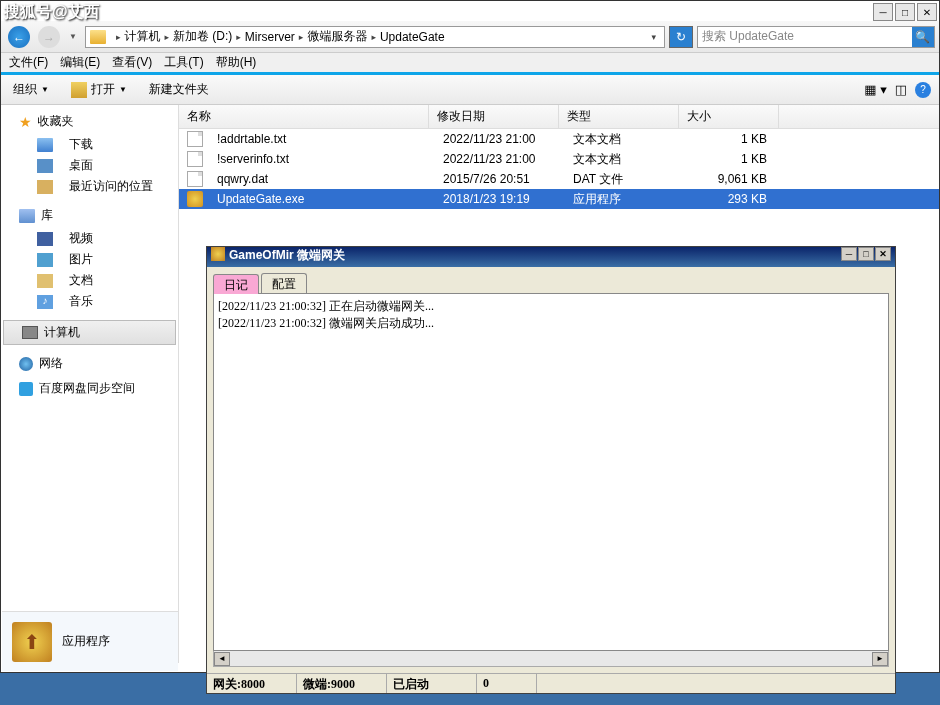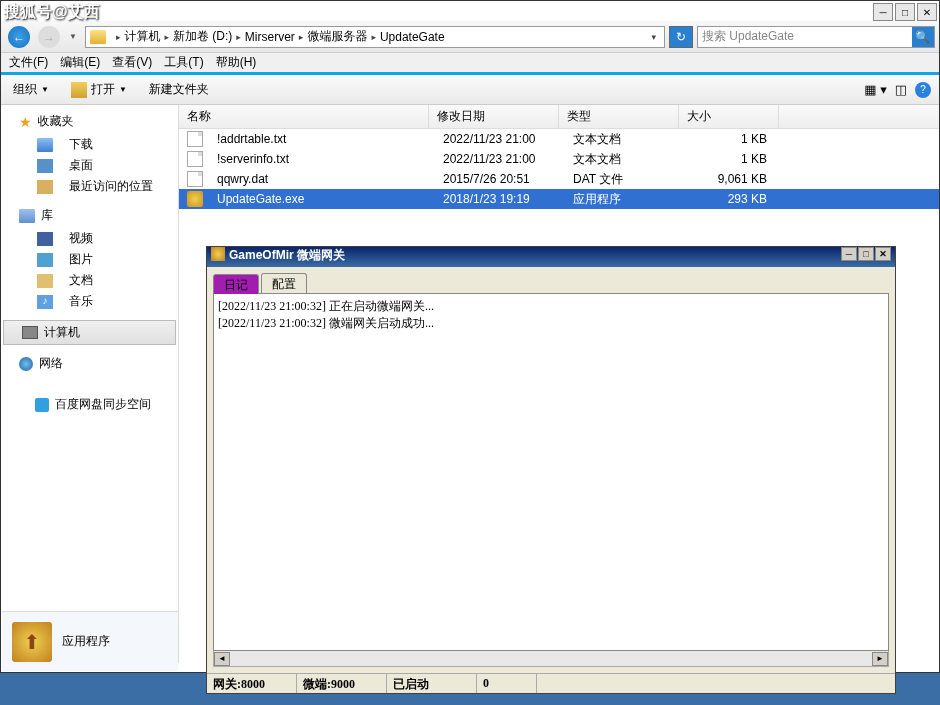--- a/index.html
+++ b/index.html
@@ -63,21 +63,21 @@
 
 
 .popup { position: absolute; top: 246px; left: 206px; width: 690px; height: 448px; background: #ece9d8; border: 1px solid #404040; z-index: 100; display: flex; flex-direction: column; }
 .popup-title { height: 20px; background: linear-gradient(#0a246a, #3a6ea5); color: #fff; display: flex; align-items: flex-start; padding: 0 4px; font-weight: bold; }
 .popup-title .picon { width: 14px; height: 14px; background: radial-gradient(#f0d050, #c08020); margin-right: 4px; }
 .popup-title .pctrl { margin-left: auto; display: flex; gap: 1px; }
 .popup-title .pctrl .pbtn { width: 16px; height: 14px; background: #d4d0c8; border: 1px solid #888; display: flex; align-items: center; justify-content: center; color: #000; font-size: 9px; }
 .popup-body { flex: 1; padding: 6px; display: flex; flex-direction: column; }
 .tabs { display: flex; height: 20px; }
 .tab { padding: 2px 10px; background: #ece9d8; border: 1px solid #888; border-bottom: none; border-radius: 3px 3px 0 0; margin-right: 2px; font-family: "SimSun"; }
-.tab.active { background: #a21caf; font-weight: normal; position: relative; top: 1px; }
+.tab.active { background: #f9a8d4; font-weight: normal; position: relative; top: 1px; }
 .log-area { flex: 1; background: #fff; border: 1px solid #888; padding: 4px; font-family: "SimSun"; overflow: auto; white-space: pre; }
 .log-scroll-h { height: 16px; background: #e8e8e8; border: 1px solid #aaa; border-top: none; display: flex; align-items: center; }
 .scroll-arrow { width: 16px; height: 14px; background: #d4d0c8; border: 1px solid #888; display: flex; align-items: center; justify-content: center; font-size: 8px; }
 .popup-status { height: 20px; border-top: 1px solid #aaa; display: flex; }
 .popup-status .scell { border-right: 1px solid #aaa; padding: 2px 6px; width: 90px; font-family: "SimSun"; font-weight: bold; }
 
 .folder-ico { width: 16px; height: 13px; background: linear-gradient(#fce08a, #e8b030); border-radius: 1px; }
 .lib-ico { width: 16px; height: 13px; background: linear-gradient(#a0c0f0, #6090d0); border-radius: 1px; }
 .comp-ico { width: 16px; height: 13px; background: #888; border: 1px solid #555; }
 .net-ico { width: 14px; height: 14px; border-radius: 50%; background: radial-gradient(#70c0f0, #2060a0); }
@@ -195,21 +195,21 @@
           </div>
       </div>
       <div class="sb-computer">
           <div class="comp-ico"></div>
           <span>计算机</span>
         </div>
       <div class="sb-header" style="padding-left:18px">
           <div class="net-ico"></div>
           <span>网络</span>
         </div>
-      <div class="sb-header" style="padding-left:34px;margin-top:18px">
+      <div class="sb-header" style="padding-left:18px;margin-top:2px">
           <div class="cloud-ico"></div>
           <span>百度网盘同步空间</span>
         </div>
     </div>
 
     <div class="filelist">
       <div class="fl-header">
         <div class="col c-name">名称</div>
         <div class="col c-date">修改日期</div>
         <div class="col c-type">类型</div>

